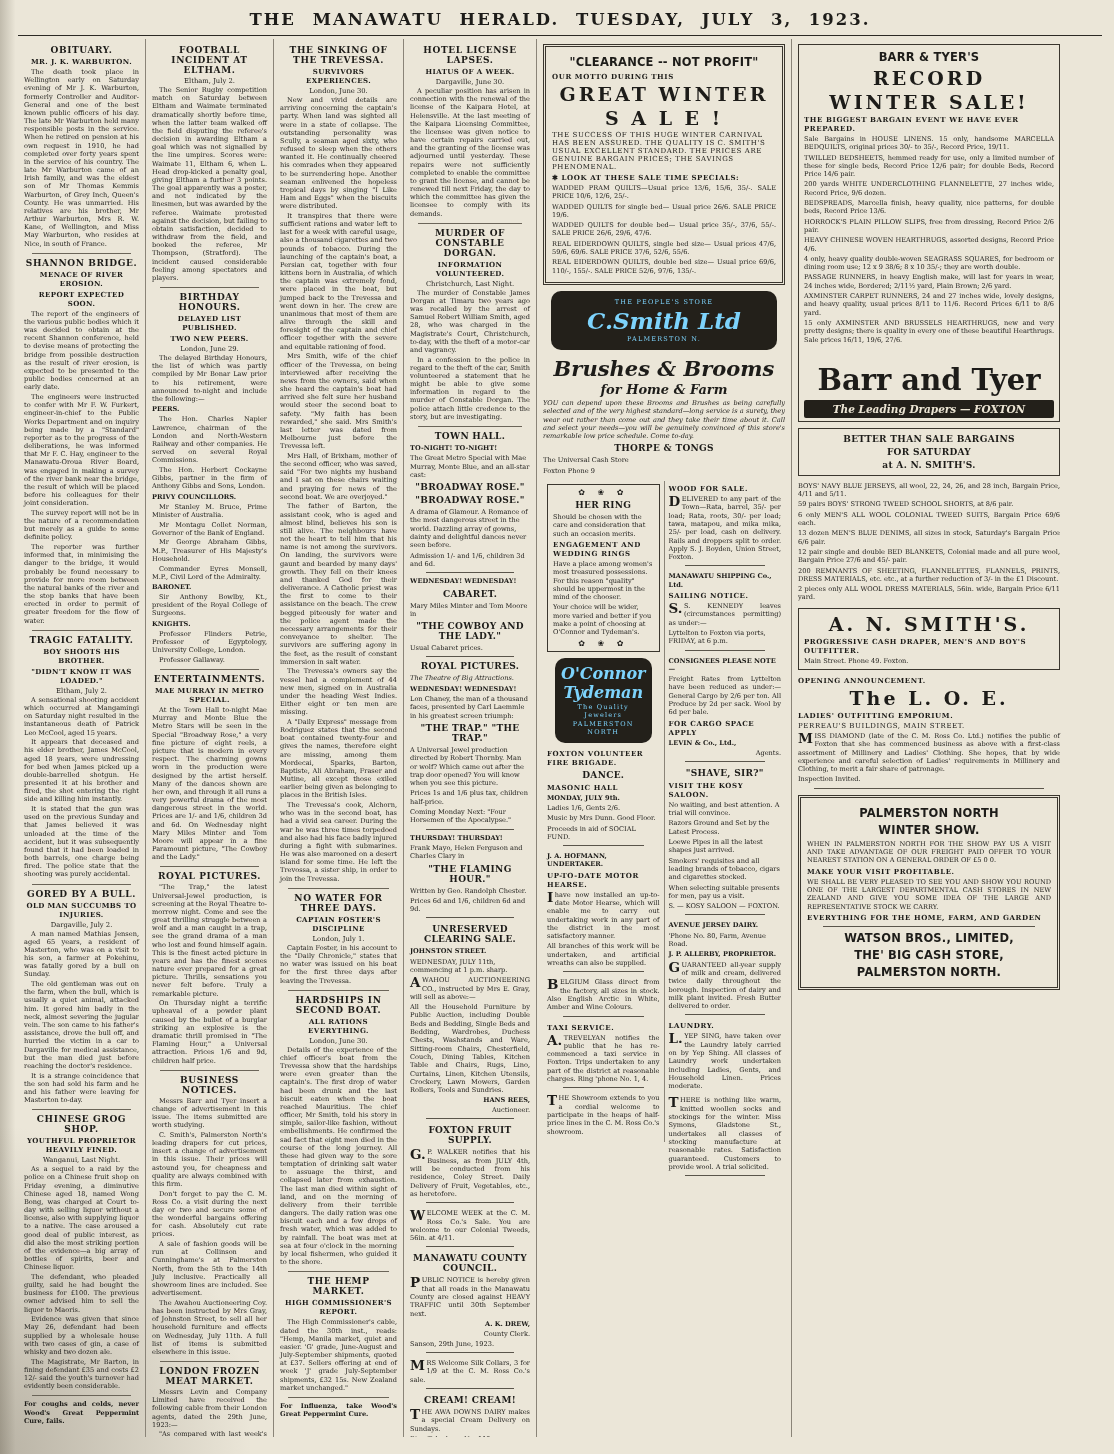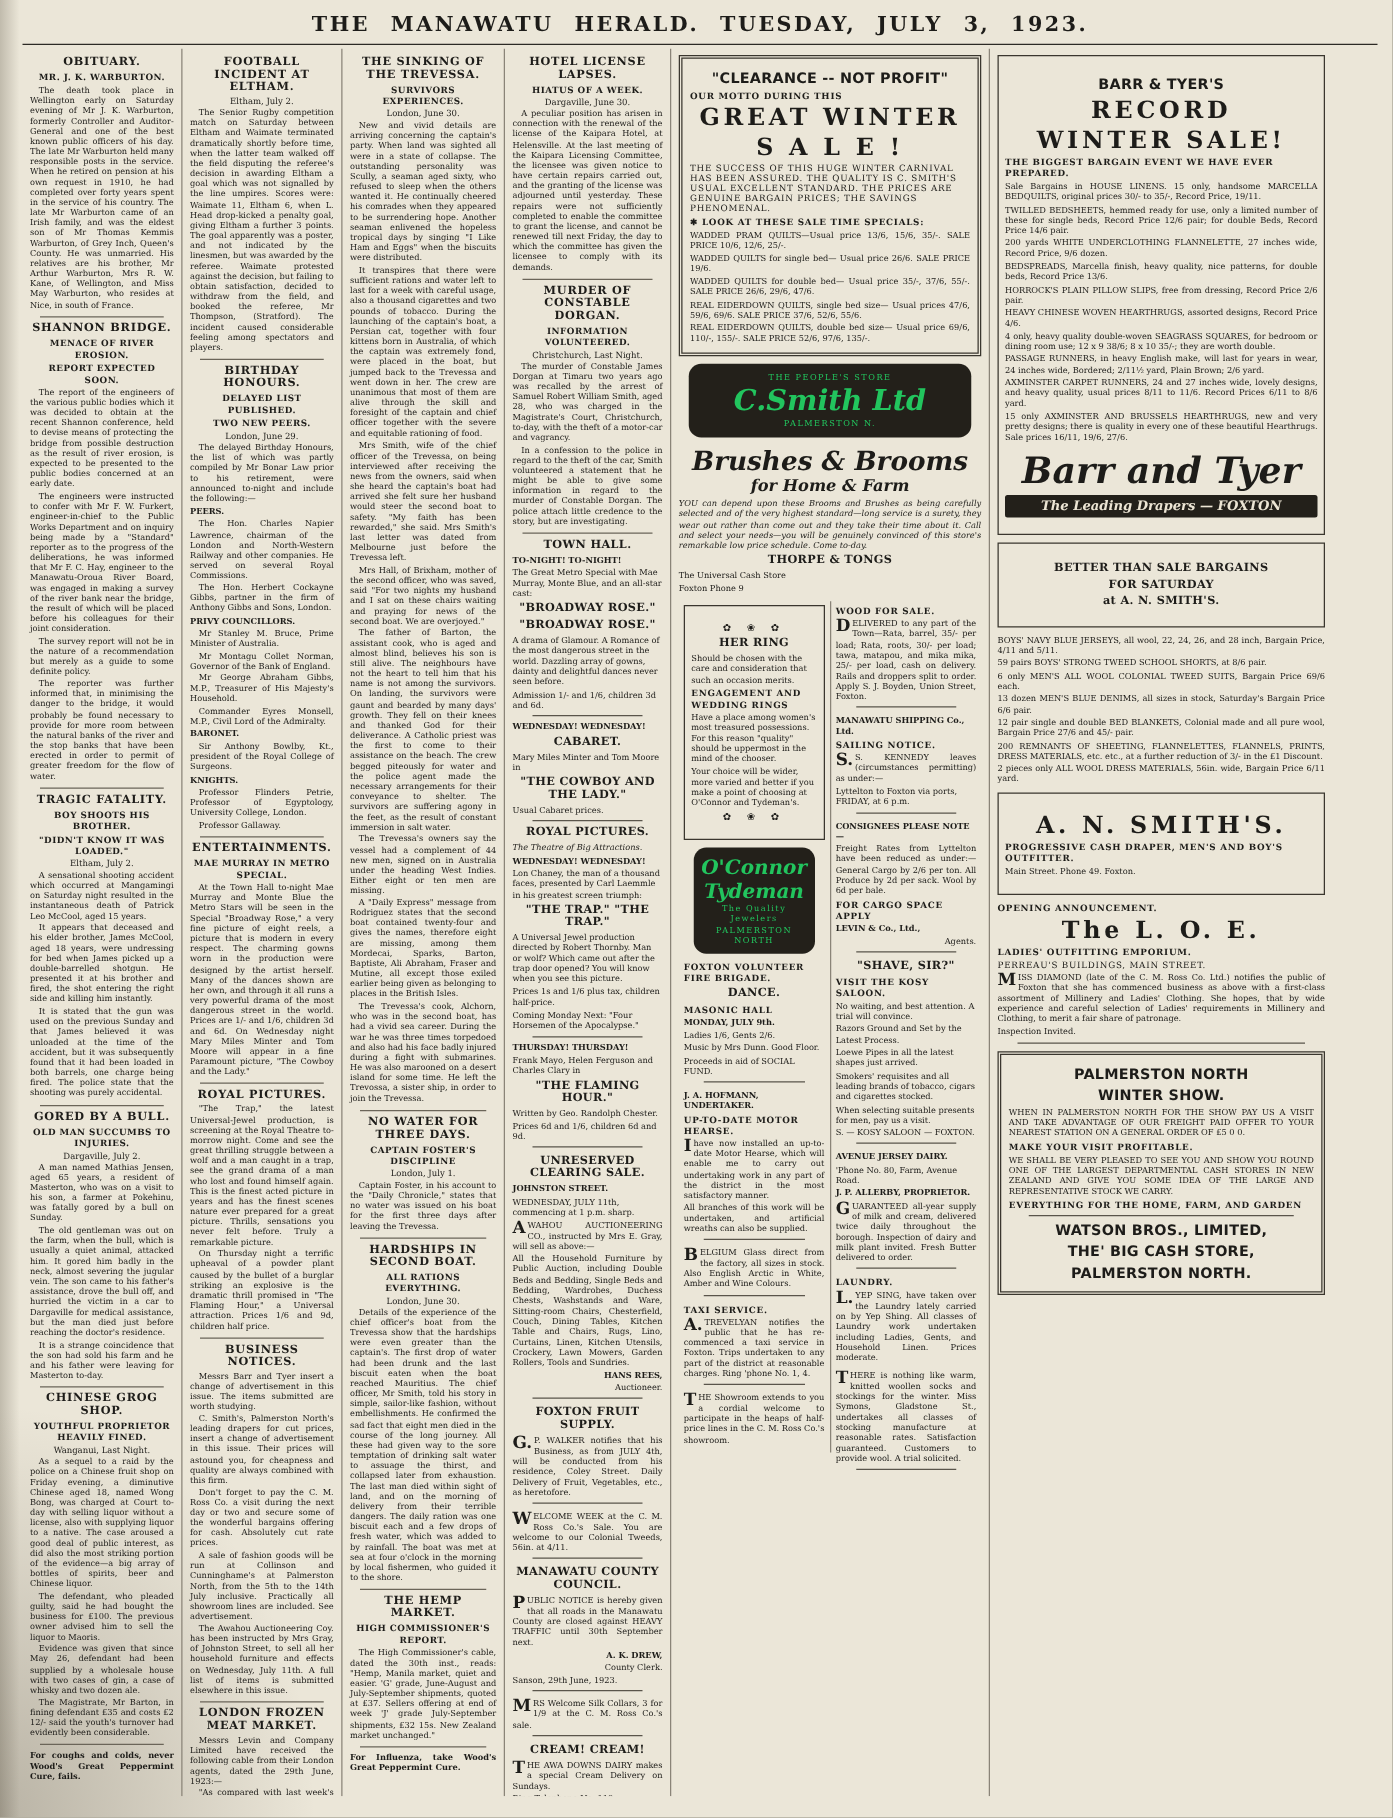--- a/index.html
+++ b/index.html
@@ -23,37 +23,37 @@
   .col:last-child { border-right:none; }
 
   .article { margin:1px 0; }
   .art-head { font-size:9px; font-weight:700; text-align:center; letter-spacing:0.6px; margin:4px 0 2px; }
   .art-sub  { font-size:7px; font-weight:700; text-align:center; letter-spacing:0.4px; margin:2px 0; }
   .art-date { font-size:6.8px; text-align:center; margin:2px 0 1px; }
   .art-p { font-size:6.6px; line-height:1.24; text-align:justify; text-indent:7px; margin:0 0 1.5px; }
   .art-sep { border-top:1px solid #6b6559; margin:5px 8px 4px; }
 
   .ad { margin:3px 0 6px; }
-  .ad.border-single { border:1px solid #3a362e; padding:12px 5px; }
+  .ad.border-single { border:1px solid #3a362e; padding:2px 5px; }
   .ad.border-double { border:3px double #3a362e; padding:5px 6px; }
-  .ad.black { background:#23201a; color:#22c55e; border-radius:10px; padding:6px 4px; margin:4px 8px 6px; }
+  .ad.black { background:#23201a; color:#7dd3fc; border-radius:10px; padding:6px 4px; margin:4px 8px 6px; }
 
   .ln { margin:2px 0; }
   .ln-d1 { font-family:"DejaVu Sans", sans-serif; font-size:11.5px; font-weight:700; text-align:center; letter-spacing:0.2px; margin:3px 0; }
   .ln-d2 { font-size:19px; font-weight:700; text-align:center; letter-spacing:3px; margin:2px 0; }
   .ln-d3 { font-size:9px; font-weight:700; text-align:center; letter-spacing:0.3px; margin:3px 0; }
   .ln-cap { font-size:7px; letter-spacing:0.6px; }
   .ln-b  { font-size:6.6px; line-height:1.26; text-align:justify; text-indent:0; }
   .ln-bc { font-size:6.6px; line-height:1.26; text-align:left; text-indent:0; }
   .ln-right { font-size:6.6px; text-align:right; }
   .ln-bold { font-weight:700; }
   .ln-ital { font-style:italic; }
   .ln-rule { border-top:1px solid #5a554b; margin:4px 16px; }
   .ln-drop::first-letter { float:left; font-size:13.5px; line-height:0.9; font-weight:700; padding:0 1.5px 0 0; }
-  .ln-script1 { font-size:29px; font-style:italic; font-weight:700; text-align:center; margin:5px 0 1px; }
+  .ln-script1 { font-size:29px; font-weight:700; text-align:center; margin:19px 0 1px; }
   .ln-script2 { font-size:21px; font-style:italic; font-weight:700; text-align:center; margin:1px 0; }
   .ln-script3 { font-size:13px; font-style:italic; font-weight:700; text-align:center; margin:1px 0; }
   .ln-scriptw  { font-size:16px; font-style:italic; font-weight:700; text-align:center; margin:0; }
   .ln-scriptw2 { font-size:23px; font-style:italic; font-weight:700; text-align:center; margin:1px 0; }
   .ln-logosmall { font-size:6.5px; letter-spacing:1.2px; text-align:center; margin:1px 0; }
   .ln-blackbar { background:#23201a; color:#ece5d4; font-style:italic; font-weight:700; font-size:10.5px; text-align:center; padding:3px 2px; margin:3px 0 1px; border-radius:2px; }
   .ln-flowers { text-align:center; font-size:8px; letter-spacing:5px; margin:1px 0; }
 
   .split { display:flex; align-items:flex-start; }
   .split .sub { flex:1 1 0; min-width:0; padding:0 4px; box-sizing:border-box; }

